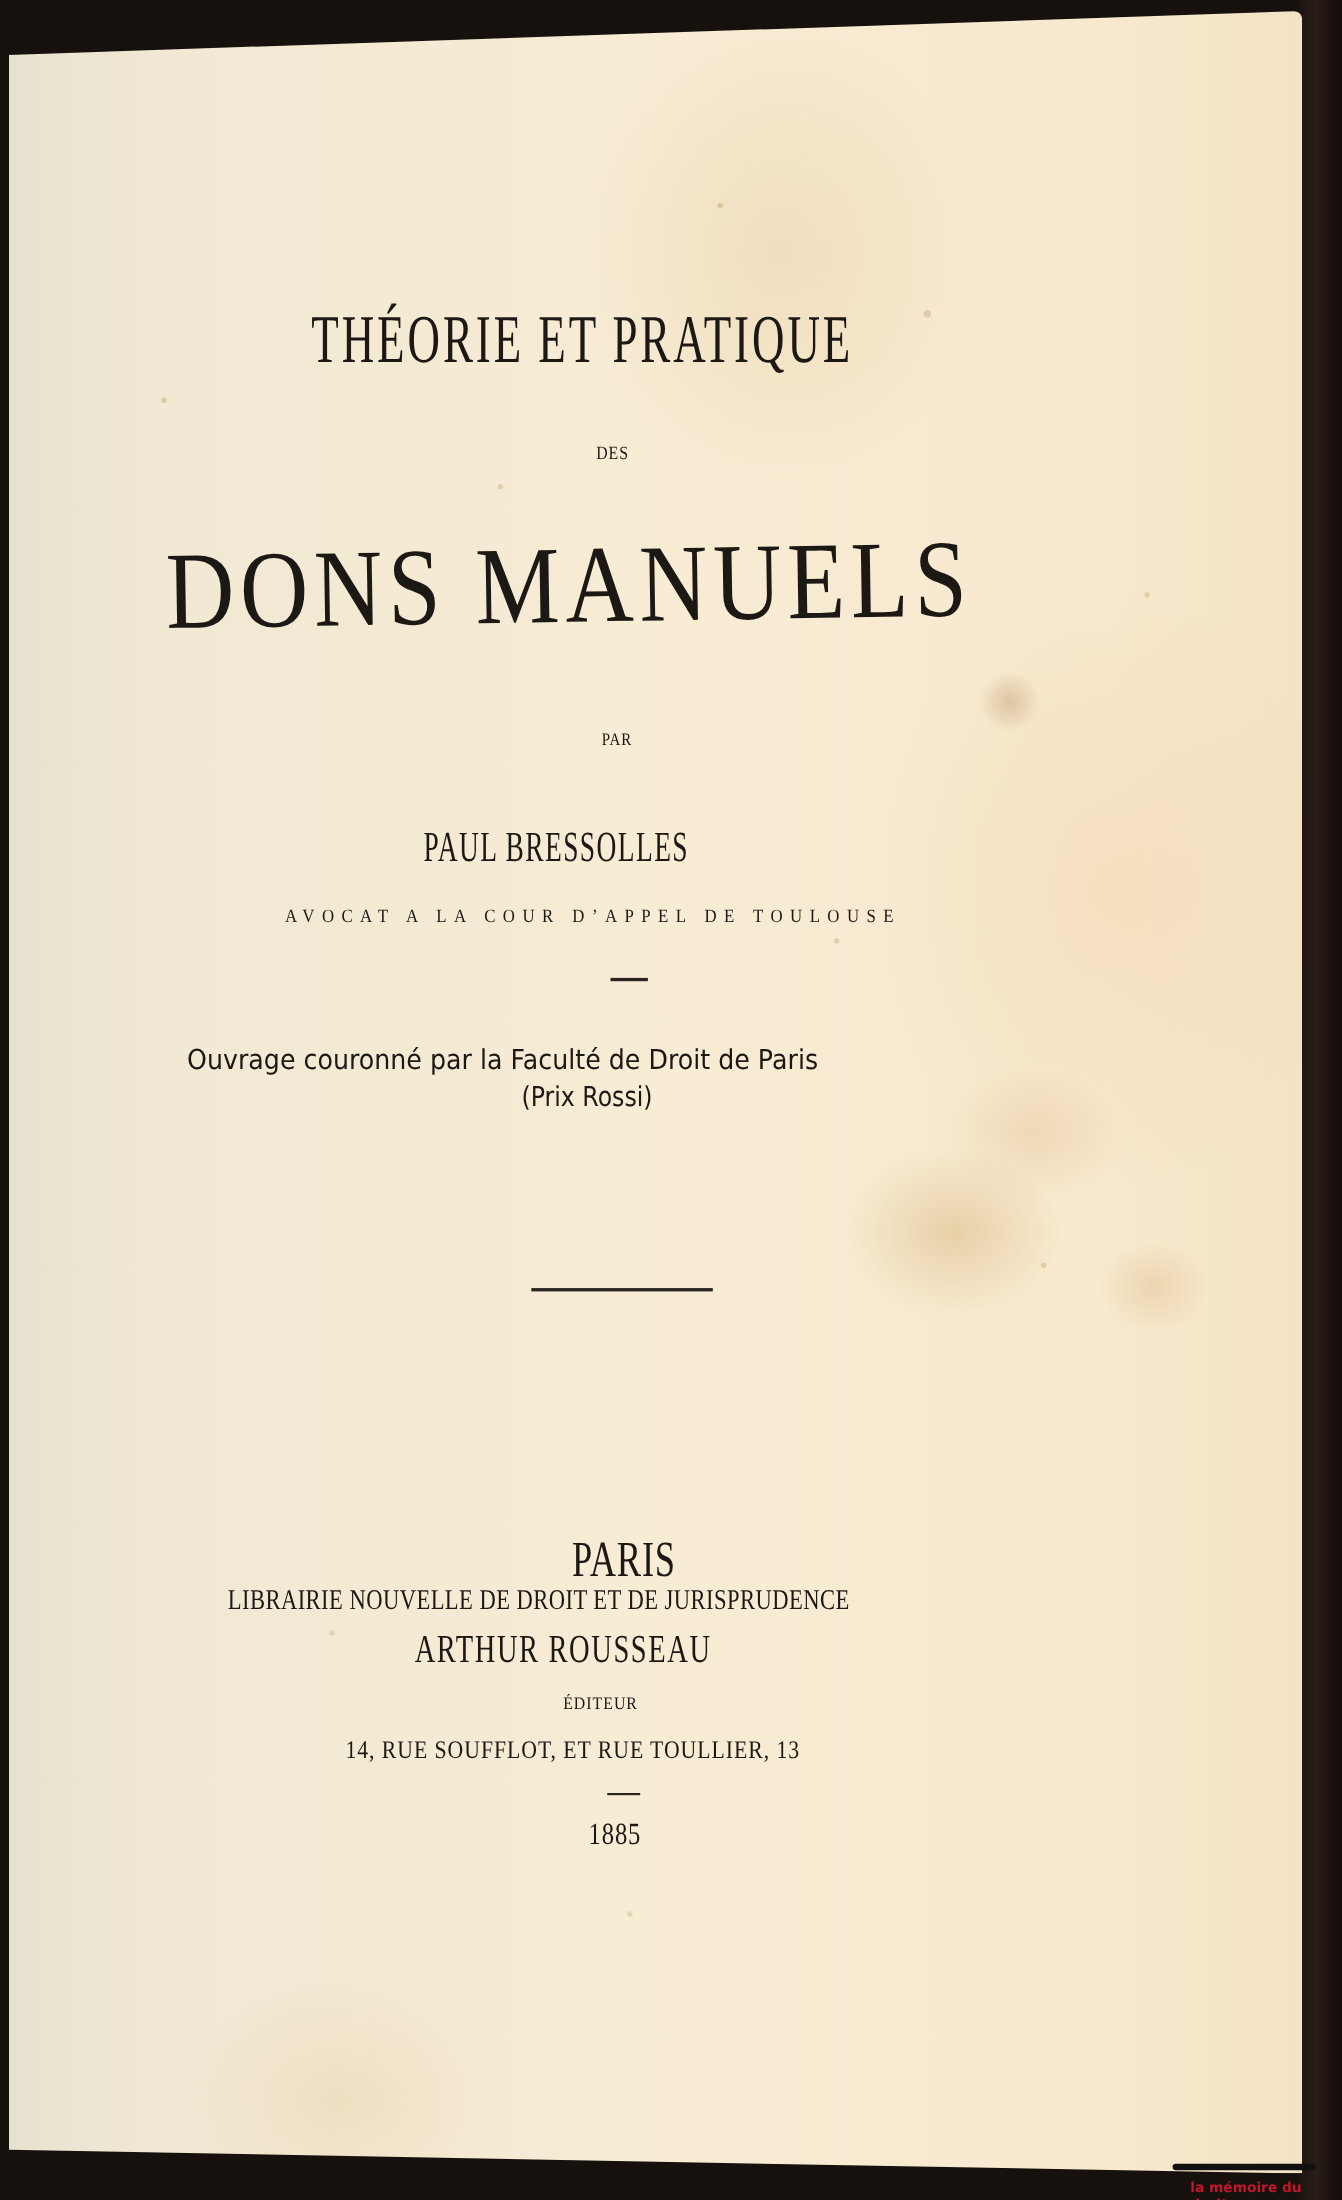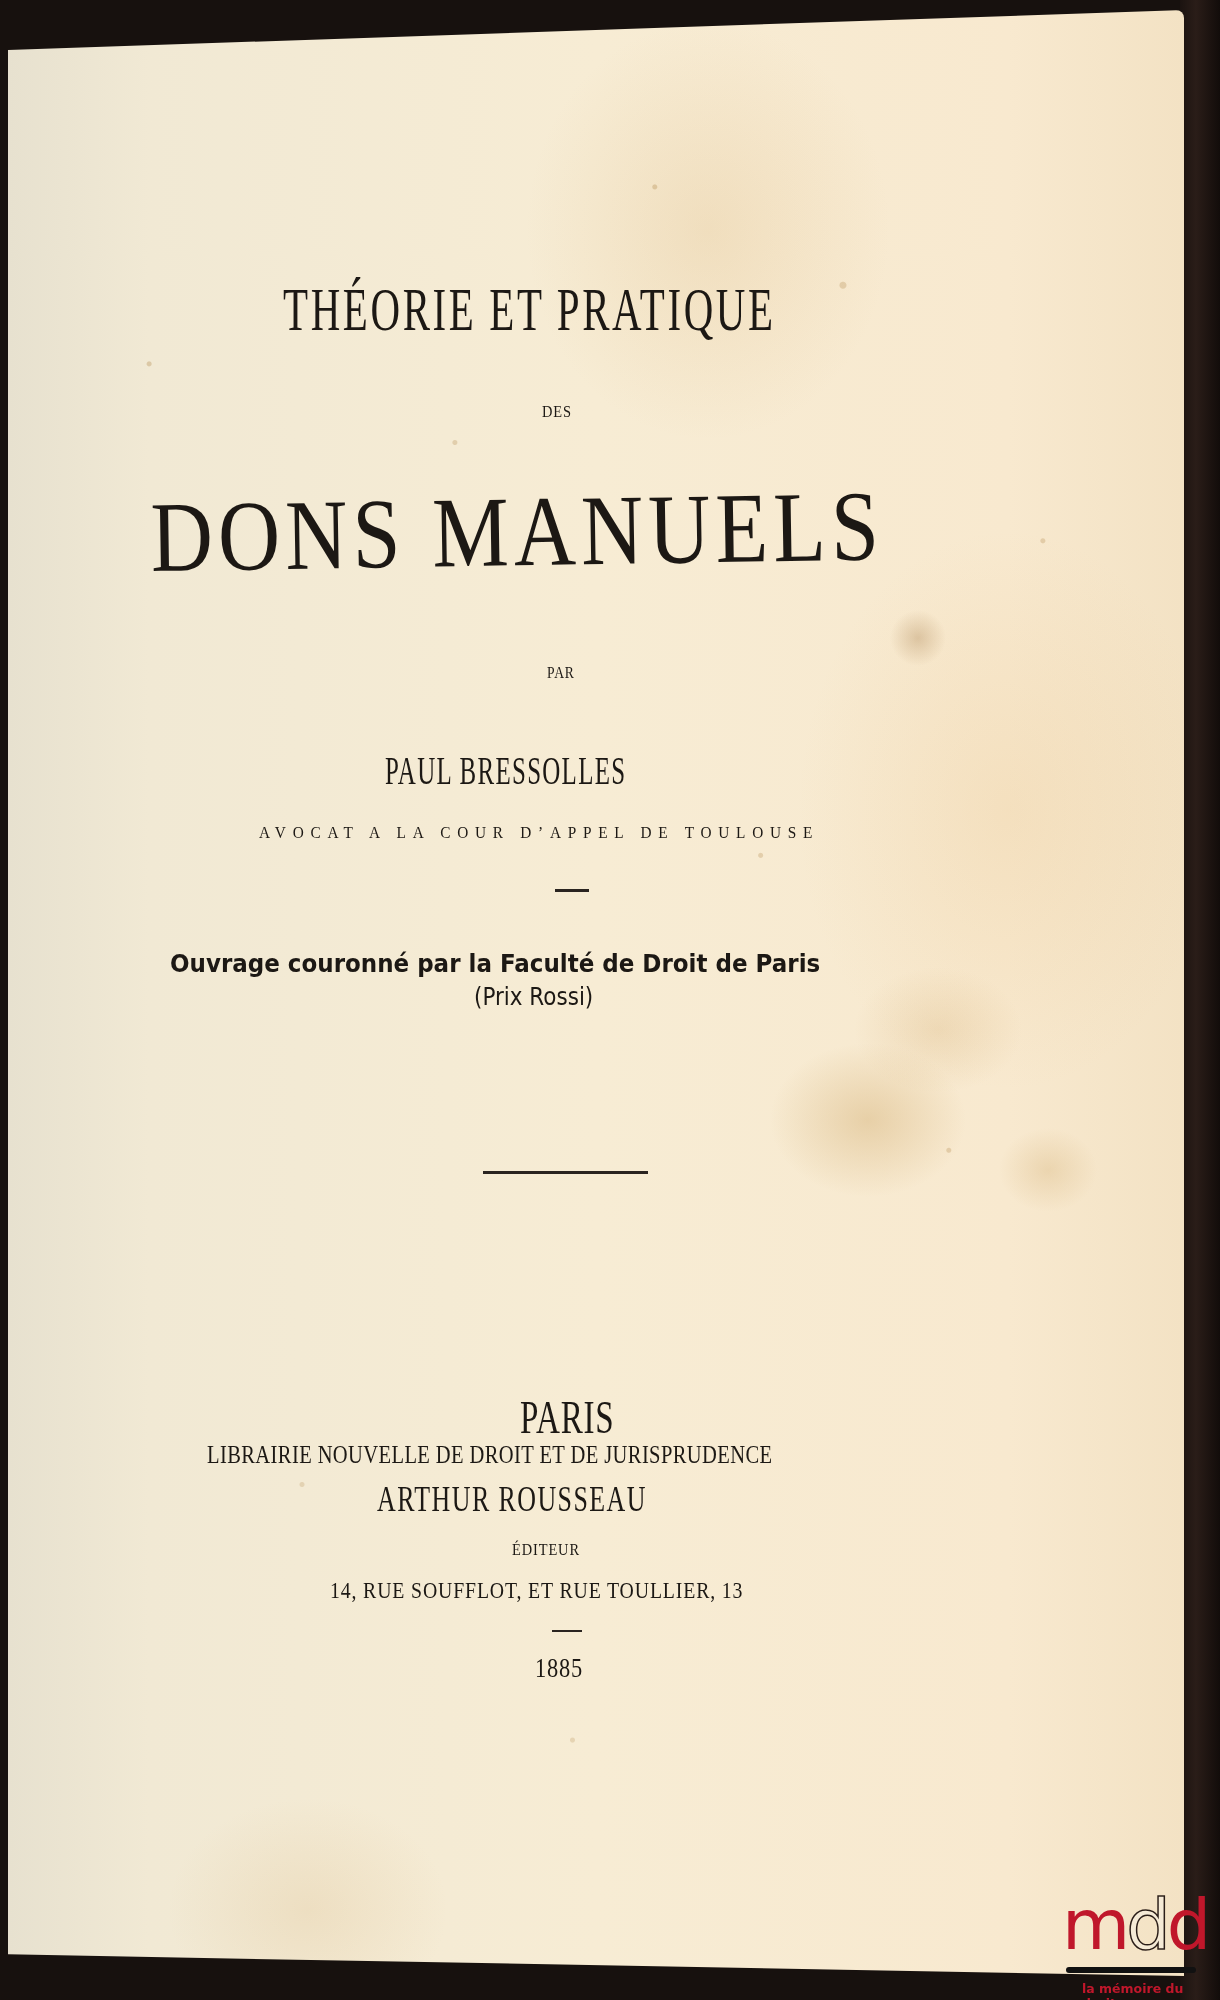--- a/index.html
+++ b/index.html
@@ -48,33 +48,33 @@
   .des .cond { transform:scaleX(0.85); }
   .main { left:150px; top:488px; font-size:100px; letter-spacing:6px; transform:rotate(-0.9deg); transform-origin:left top; }
   .main .cond { transform:scaleX(0.86); }
   .par { left:547px; top:665px; font-size:16px; letter-spacing:1px;text-decoration:underline; }
   .par .cond { transform:scaleX(0.85); }
   .author { left:385px; top:751px; font-size:39px; letter-spacing:2px; }
   .author .cond { transform:scaleX(0.64); }
   .role { left:259px; top:824px; font-size:17px; letter-spacing:7.5px; font-variant:small-caps; }
   .role .cond { transform:scaleX(0.9); }
   .dash { position:absolute; height:3px; background:#2a2420; }
-  .award { left:170px; top:951px; font-family:"DejaVu Sans", sans-serif; font-weight:bold; font-size:25px; letter-spacing:0px; }
+  .award { left:170px; top:951px; font-family:"DejaVu Sans", sans-serif; font-weight:normal; font-size:25px; letter-spacing:0px; }
   .award .cond { transform:scaleX(0.92); }
   .prize { left:474px; top:984px; font-family:"DejaVu Sans", sans-serif; font-weight:normal; font-size:25px; }
   .prize .cond { transform:scaleX(0.86); }
   .city { left:520px; top:1379px; font-size:46px; letter-spacing:1px;margin-top:16px; }
   .city .cond { transform:scaleX(0.72); }
   .libr { left:207px; top:1442px; font-size:26px; letter-spacing:0.5px; }
   .libr .cond { transform:scaleX(0.79); }
   .publisher { left:377px; top:1481px; font-size:36px; letter-spacing:2px; }
   .publisher .cond { transform:scaleX(0.72); }
   .editeur { left:512px; top:1542px; font-size:16px; letter-spacing:1px; }
   .editeur .cond { transform:scaleX(0.9); }
-  .address { left:314px; top:1579px; font-size:23px; letter-spacing:1px; font-variant:small-caps;margin-left:16px; }
+  .address { left:314px; top:1579px; font-size:23px; letter-spacing:1px; font-variant:small-caps; }
   .address .cond { transform:scaleX(0.86); }
   .year { left:535px; top:1654px; font-size:28px; letter-spacing:1px; }
   .year .cond { transform:scaleX(0.8); }
 
   .logo { position:absolute; left:1060px; top:1890px; width:160px; height:110px; }
   .logo-mdd { position:absolute; left:2px; top:0; font-family:"DejaVu Sans", sans-serif; font-size:70px; line-height:70px; letter-spacing:-4px; }
   .logo-mdd .m, .logo-mdd .d2 { color:#c0172b; }
   .logo-mdd .d1 { color:#f5ead6; -webkit-text-stroke:1.5px #2a1d18; }
   .logo-bar { position:absolute; left:6px; top:77px; width:130px; height:6px; background:#111; border-radius:3px; }
   .logo-tag { position:absolute; left:2px; top:91px; font-family:"DejaVu Sans", sans-serif; font-weight:bold; font-size:12.5px; color:#c0172b; letter-spacing:0;margin-left:20px; }
@@ -105,16 +105,15 @@
 <div class="el libr"><span class="cond">LIBRAIRIE NOUVELLE DE DROIT ET DE JURISPRUDENCE</span></div>
 <div class="el publisher"><span class="cond">ARTHUR ROUSSEAU</span></div>
 <div class="el editeur"><span class="cond">ÉDITEUR</span></div>
 <div class="el address"><span class="cond">14, RUE SOUFFLOT, ET RUE TOULLIER, 13</span></div>
 
 <div class="dash" style="left:552px; top:1630px; width:30px; height:2px;"></div>
 
 <div class="el year"><span class="cond">1885</span></div>
 
 <div class="logo">
-  <div class="logo-mdd"><span class="m">m</span><span class="d1">d</span><span class="d2">d</span></div>
   <div class="logo-bar"></div>
   <div class="logo-tag">la mémoire du droit</div>
 </div>
 
 </body></html>

